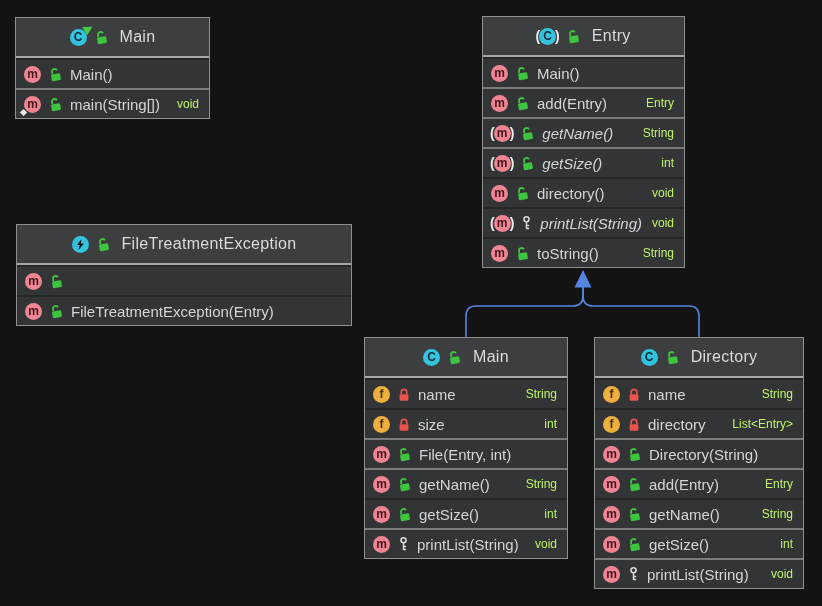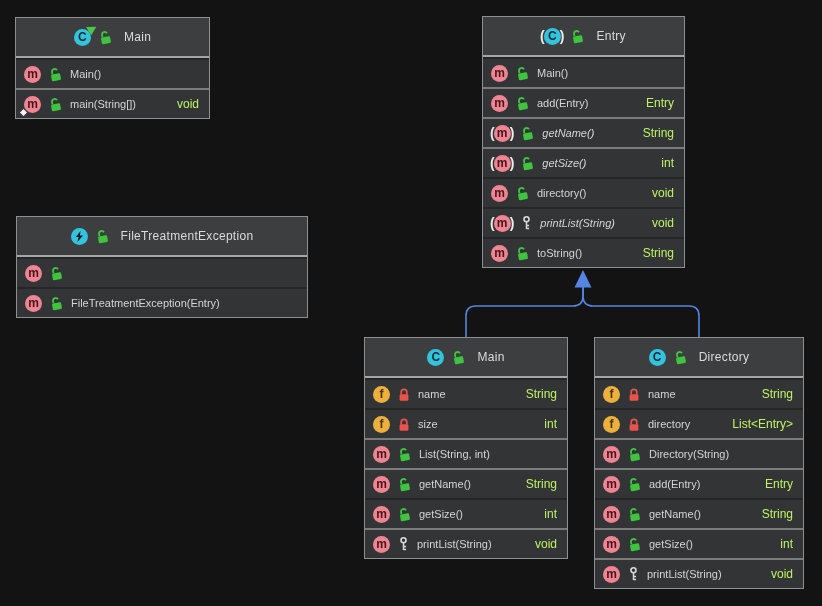--- a/index.html
+++ b/index.html
@@ -3,33 +3,33 @@
 <meta charset="utf-8">
 <style>
   html,body{margin:0;padding:0;background:#131313;}
   body{width:822px;height:606px;font-family:"Liberation Sans", sans-serif;}
   .diagram{position:relative;width:822px;height:606px;background:#131313;overflow:hidden;}
   .edges{position:absolute;left:0;top:0;pointer-events:none;}
 
   .node{position:absolute;background:#323436;border:1px solid #8f8f8f;box-sizing:border-box;}
   .n-main{left:15px;top:17px;width:195px;}
   .n-entry{left:482px;top:16px;width:203px;}
-  .n-fte{left:16px;top:216px;width:292px;}
+  .n-fte{left:16px;top:224px;width:336px;}
   .n-file{left:364px;top:337px;width:204px;}
   .n-directory{left:594px;top:337px;width:210px;}
 
   .hdr{height:40px;box-sizing:border-box;background:#3c3e40;border-bottom:2px solid #a6a6a6;
        display:flex;align-items:center;justify-content:center;gap:7px;padding:0 8px;}
-  .title{color:#d9dbdd;font-size:12px;letter-spacing:.3px;margin-left:4px;white-space:nowrap;}
+  .title{color:#d9dbdd;font-size:16px;letter-spacing:.3px;margin-left:4px;white-space:nowrap;}
 
   .row{height:30px;box-sizing:border-box;display:flex;align-items:center;gap:7px;
        padding:0 10px 0 8px;border-top:2px solid #262626;background:#323436;}
   .row:first-of-type{border-top:none;}
   .row.sep{border-top:2px solid #7b7b7b;}
-  .m-name{color:#d3d5d7;font-size:11px;white-space:nowrap;}
+  .m-name{color:#d3d5d7;font-size:15px;white-space:nowrap;}
   .m-name.it{font-style:italic;}
   .m-type{color:#bef264;font-size:12px;margin-left:auto;white-space:nowrap;}
 
   .mk{position:relative;width:17px;height:17px;border-radius:50%;flex:0 0 auto;
       display:inline-flex;align-items:center;justify-content:center;
       font-size:12px;font-weight:bold;line-height:1;}
   .mk-class{background:#33c3dd;color:#0e2c34;}
   .mk-method{background:#ef8592;color:#46151c;}
   .mk-field{background:#eeb03c;color:#4a3305;}
   .abs-wrap{display:inline-flex;align-items:center;flex:0 0 auto;}
@@ -256,21 +256,21 @@
         <span class="m-type">int</span>
       </div>
       <div class="row sep">
         <span class="mk mk-method">m</span>
         <svg class="vis" width="15" height="16" viewBox="0 0 15 16">
           <g transform="rotate(-10 7 9)">
             <path d="M4.6 8 V5.6 a2.7 2.7 0 0 1 5.2 -0.9" fill="none" stroke="#3ec43e" stroke-width="1.8"></path>
             <rect x="3" y="8" width="9.2" height="6.8" rx="1.3" fill="#3ec43e"></rect>
           </g>
         </svg>
-        <span class="m-name">List(String, int)</span>
+        <span class="m-name">File(Entry, int)</span>
         <span class="m-type"></span>
       </div>
       <div class="row sep">
         <span class="mk mk-method">m</span>
         <svg class="vis" width="15" height="16" viewBox="0 0 15 16">
           <g transform="rotate(-10 7 9)">
             <path d="M4.6 8 V5.6 a2.7 2.7 0 0 1 5.2 -0.9" fill="none" stroke="#3ec43e" stroke-width="1.8"></path>
             <rect x="3" y="8" width="9.2" height="6.8" rx="1.3" fill="#3ec43e"></rect>
           </g>
         </svg>

